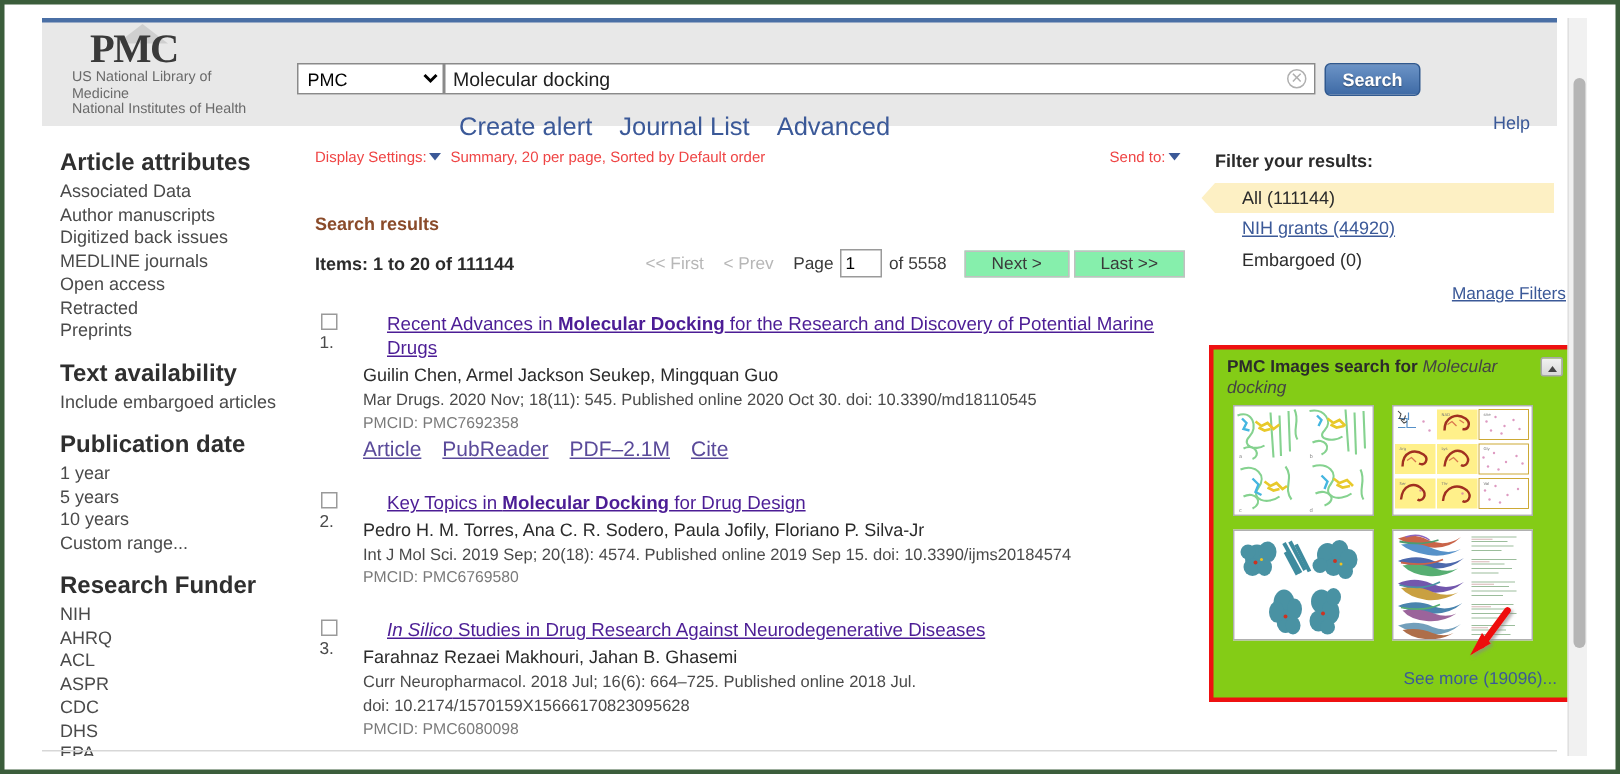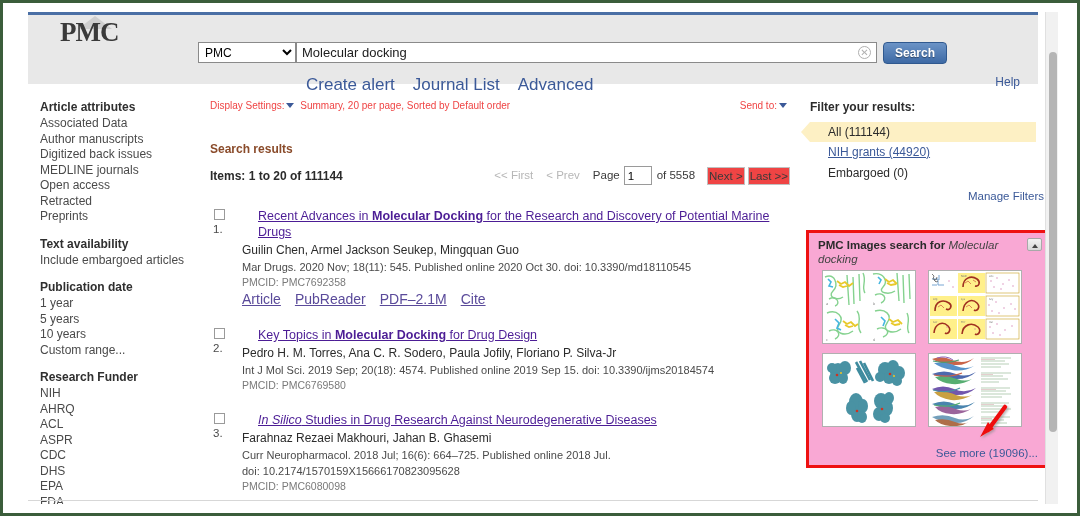--- a/index.html
+++ b/index.html
@@ -158,21 +158,21 @@
     position: absolute;
     left: 20px; top: 88px;
     width: 165px;
     font-size: 12px;
     color: #3a3a3a;
   }
   .facet-group { margin-bottom: 12px; }
   .facet-title {
     font-weight: bold;
     color: #2f2f2f;
-    font-size: 12px;
+    font-size: 16px;
     margin-bottom: 2px;
   }
   .facet-item {
     font-size: 12px;
     color: #4a4a4a;
     line-height: 15.5px;
     cursor: pointer;
   }
 
   
@@ -234,22 +234,22 @@
     text-align: left;
     padding: 0 3px;
     border: 1px solid #9a9a9a;
     font-family: "Liberation Sans", sans-serif;
     vertical-align: middle;
   }
   .pager .oftext { margin: 0 9px 0 5px; }
   .pager .pbtn {
     display: inline-block;
     border: 1px solid #c0c0c0;
-    background: #ef4444;
-    padding: 2px 1px;
+    background: #86efac;
+    padding: 2px 17px;
     margin-left: 3px;
     color: #3a3a3a;
     cursor: pointer;
     vertical-align: middle;
   }
 
   
   .result {
     position: relative;
     margin-top: 20px;
@@ -347,30 +347,30 @@
     font-size: 12px;
     color: #2b2b2b;
   }
   .filter-row a { text-decoration: underline; }
   .manage-filters {
     text-align: right;
     font-size: 11.5px;
     margin-top: 6px;
     padding-right: 4px;
   }
-  .manage-filters a { }
+  .manage-filters a { text-decoration: underline; }
 
   
   .images-panel {
     position: absolute;
     left: -4px; top: 130px;
     width: 246px;
     height: 238px;
     border: 3px solid #ee1111;
-    background: #f9a8d4;
+    background: #84cc16;
     padding: 5px 7px 4px 9px;
   }
   .images-panel-inner {
     position: relative;
     width: 100%; height: 100%;
   }
   .ip-title {
     font-size: 11.5px;
     font-weight: bold;
     color: #2b2b2b;
@@ -436,20 +436,25 @@
 <body>
 
 <div id="viewport">
   <div id="page">
 
     <div class="header">
       <div class="logo-block">
         <div class="pmc-logo">
           <span class="house"></span>
           <span class="txt">PMC</span>
+        </div>
+        <div class="logo-sub">
+          <div>US National Library of</div>
+          <div>Medicine</div>
+          <div>National Institutes of Health</div>
         </div>
       </div>
 
       <div class="search-row">
         <select class="db-select">
           <option>PMC</option>
         </select><span class="search-wrap"><input class="search-input" type="text" value="Molecular docking" style=""><span class="clear-icon">✕</span></span><button class="search-btn">Search</button>
       </div>
 
       <div class="sublinks">

